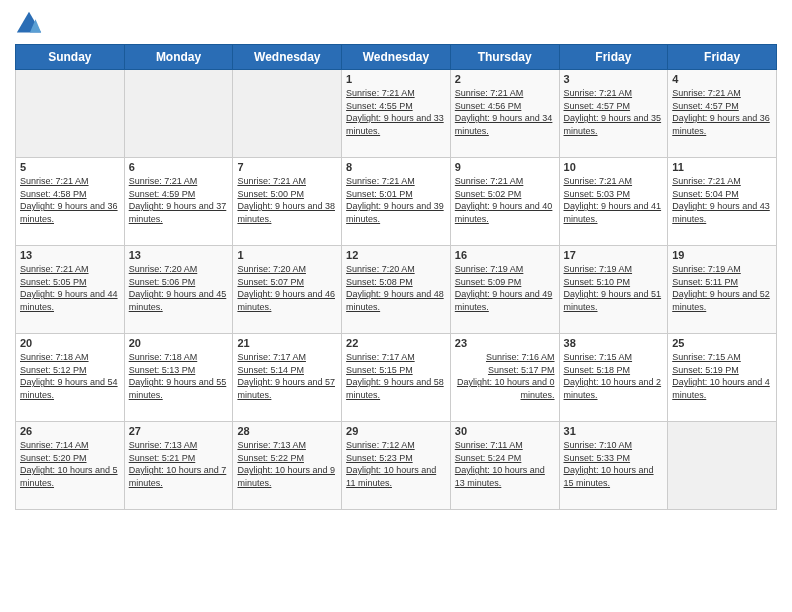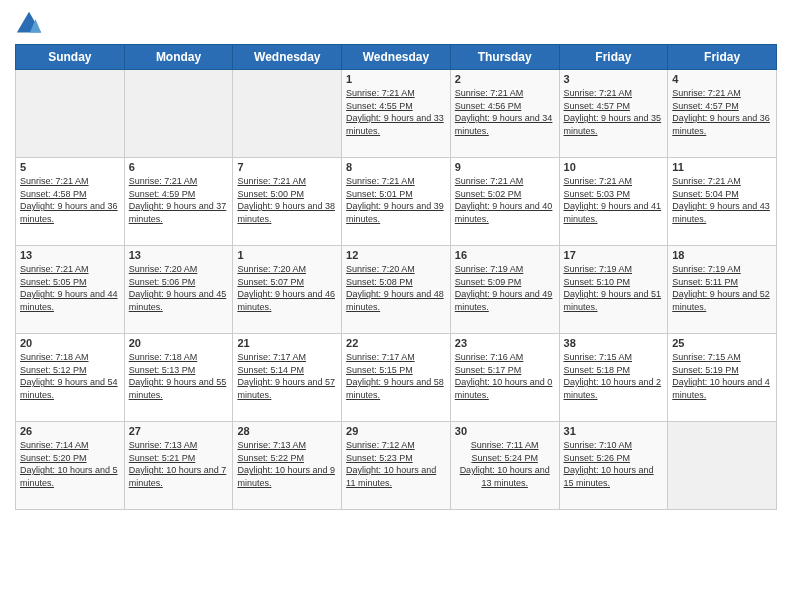--- a/index.html
+++ b/index.html
@@ -239,21 +239,21 @@
 Sunset: 5:09 PM
 Daylight: 9 hours and 49 minutes.</div>
           </td>
           <td>
             <span class="day-num">17</span>
             <div class="day-info" style="white-space: pre-line;">Sunrise: 7:19 AM
 Sunset: 5:10 PM
 Daylight: 9 hours and 51 minutes.</div>
           </td>
           <td>
-            <span class="day-num">18</span>
+            <span class="day-num">19</span>
             <div class="day-info" style="white-space: pre-line;">Sunrise: 7:19 AM
 Sunset: 5:11 PM
 Daylight: 9 hours and 52 minutes.</div>
           </td>
         </tr>
         <tr>
           <td>
             <span class="day-num">20</span>
             <div class="day-info" style="white-space: pre-line;">Sunrise: 7:18 AM
 Sunset: 5:12 PM
@@ -272,21 +272,21 @@
 Daylight: 9 hours and 57 minutes.</div>
           </td>
           <td>
             <span class="day-num">22</span>
             <div class="day-info" style="white-space: pre-line;">Sunrise: 7:17 AM
 Sunset: 5:15 PM
 Daylight: 9 hours and 58 minutes.</div>
           </td>
           <td>
             <span class="day-num">23</span>
-            <div class="day-info" style="white-space: pre-line;">Sunrise: 7:16 AM
+            <div class="day-info" style="white-space: pre-line; text-align: right;">Sunrise: 7:16 AM
 Sunset: 5:17 PM
 Daylight: 10 hours and 0 minutes.</div>
           </td>
           <td>
             <span class="day-num">38</span>
             <div class="day-info" style="white-space: pre-line;">Sunrise: 7:15 AM
 Sunset: 5:18 PM
 Daylight: 10 hours and 2 minutes.</div>
           </td>
           <td>
@@ -316,27 +316,27 @@
 Daylight: 10 hours and 9 minutes.</div>
           </td>
           <td>
             <span class="day-num">29</span>
             <div class="day-info" style="white-space: pre-line;">Sunrise: 7:12 AM
 Sunset: 5:23 PM
 Daylight: 10 hours and 11 minutes.</div>
           </td>
           <td>
             <span class="day-num">30</span>
-            <div class="day-info" style="white-space: pre-line; text-align: center;">Sunrise: 7:11 AM
+            <div class="day-info" style="white-space: pre-line;">Sunrise: 7:11 AM
 Sunset: 5:24 PM
 Daylight: 10 hours and 13 minutes.</div>
           </td>
           <td>
             <span class="day-num">31</span>
             <div class="day-info" style="white-space: pre-line;">Sunrise: 7:10 AM
-Sunset: 5:26 PM
+Sunset: 5:33 PM
 Daylight: 10 hours and 15 minutes.</div>
           </td>
           <td class="empty-cell"></td>
         </tr>
       </tbody>
   </table>
 </div>
 
 </body></html>

